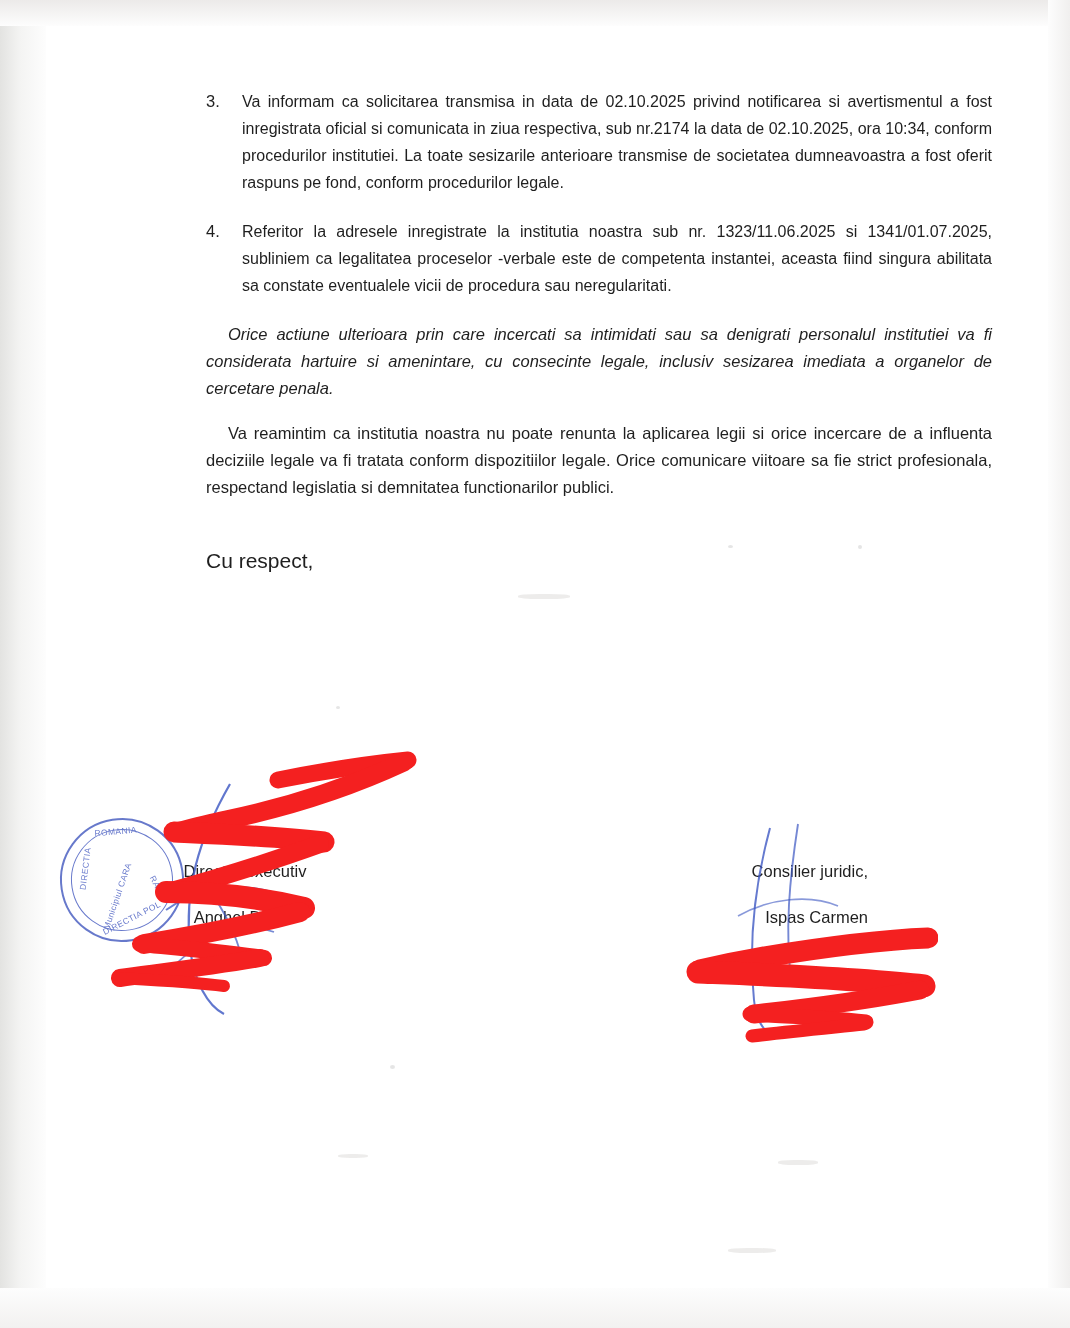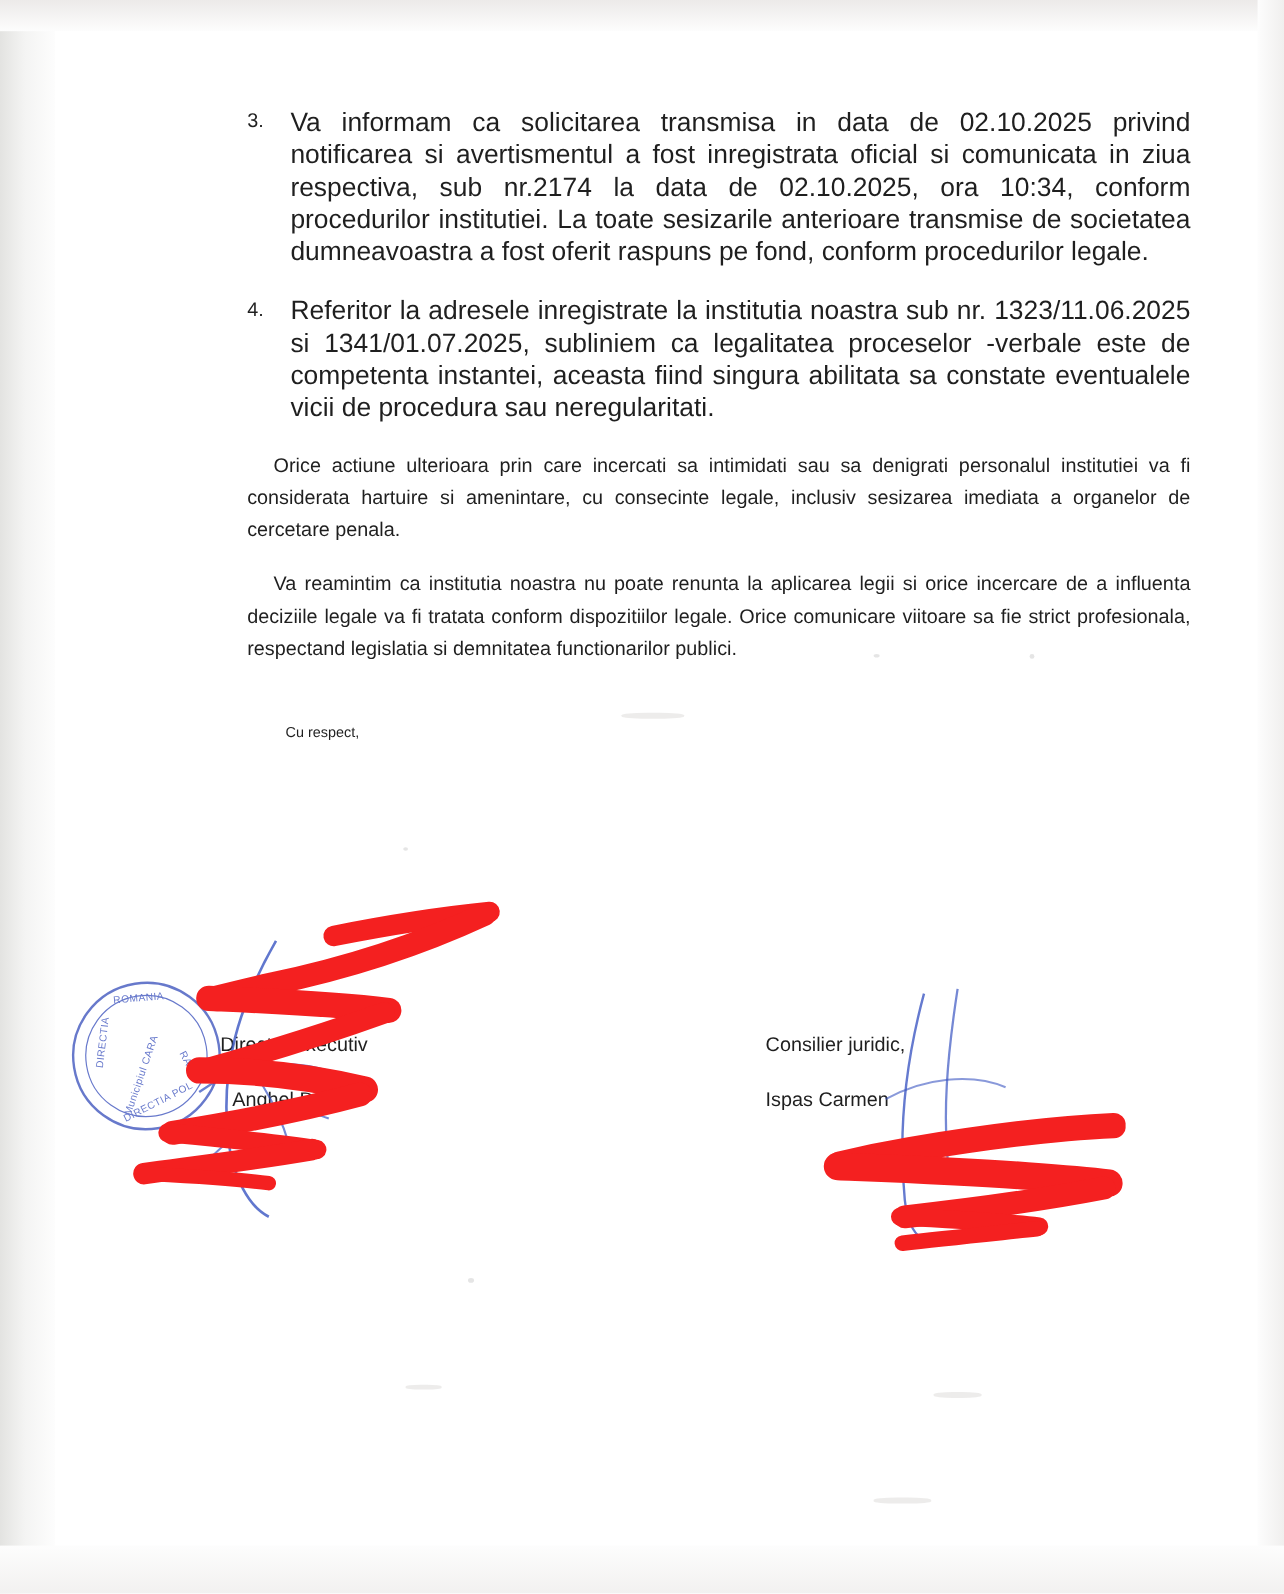--- a/index.html
+++ b/index.html
@@ -65,40 +65,39 @@
   }
   .numbered-item .num {
     width: 36px;
     flex: 0 0 36px;
     font-size: 16.5px;
     line-height: 27px;
     color: #1f1f1f;
   }
   .numbered-item .body {
     flex: 1;
-    font-size: 22px;
+    font-size: 16px;
     line-height: 27px;
     text-align: justify;
     color: #1f1f1f;
   }
 
   .para {
     font-size: 16.5px;
     line-height: 27px;
     text-align: justify;
     color: #1f1f1f;
     margin-bottom: 32px;
     text-indent: 22px;
   }
-  .para.tight { margin-bottom: 18px; }
+  .para.tight { margin-bottom: 18px; font-style: italic; }
 
   .closing {
     margin-top: 48px;
-    margin-left: 32px;
-    font-size: 12px;
+    font-size: 21px;
     color: #1f1f1f;
   }
 
   
   .sig-area {
     position: absolute;
     left: 0;
     top: 740px;
     width: 1015px;
     height: 330px;
@@ -113,21 +112,21 @@
     text-align: center;
     width: 230px;
   }
   .sig-right {
     position: absolute;
     left: 600px;
     top: 108px;
     font-size: 16.5px;
     color: #1f1f1f;
     line-height: 46px;
-    text-align: left;
+    text-align: right;
     width: 230px;
   }
   .sig-name { display: block; }
 
   
   .stamp {
     position: absolute;
     left: 22px;
     top: 78px;
     width: 120px;

